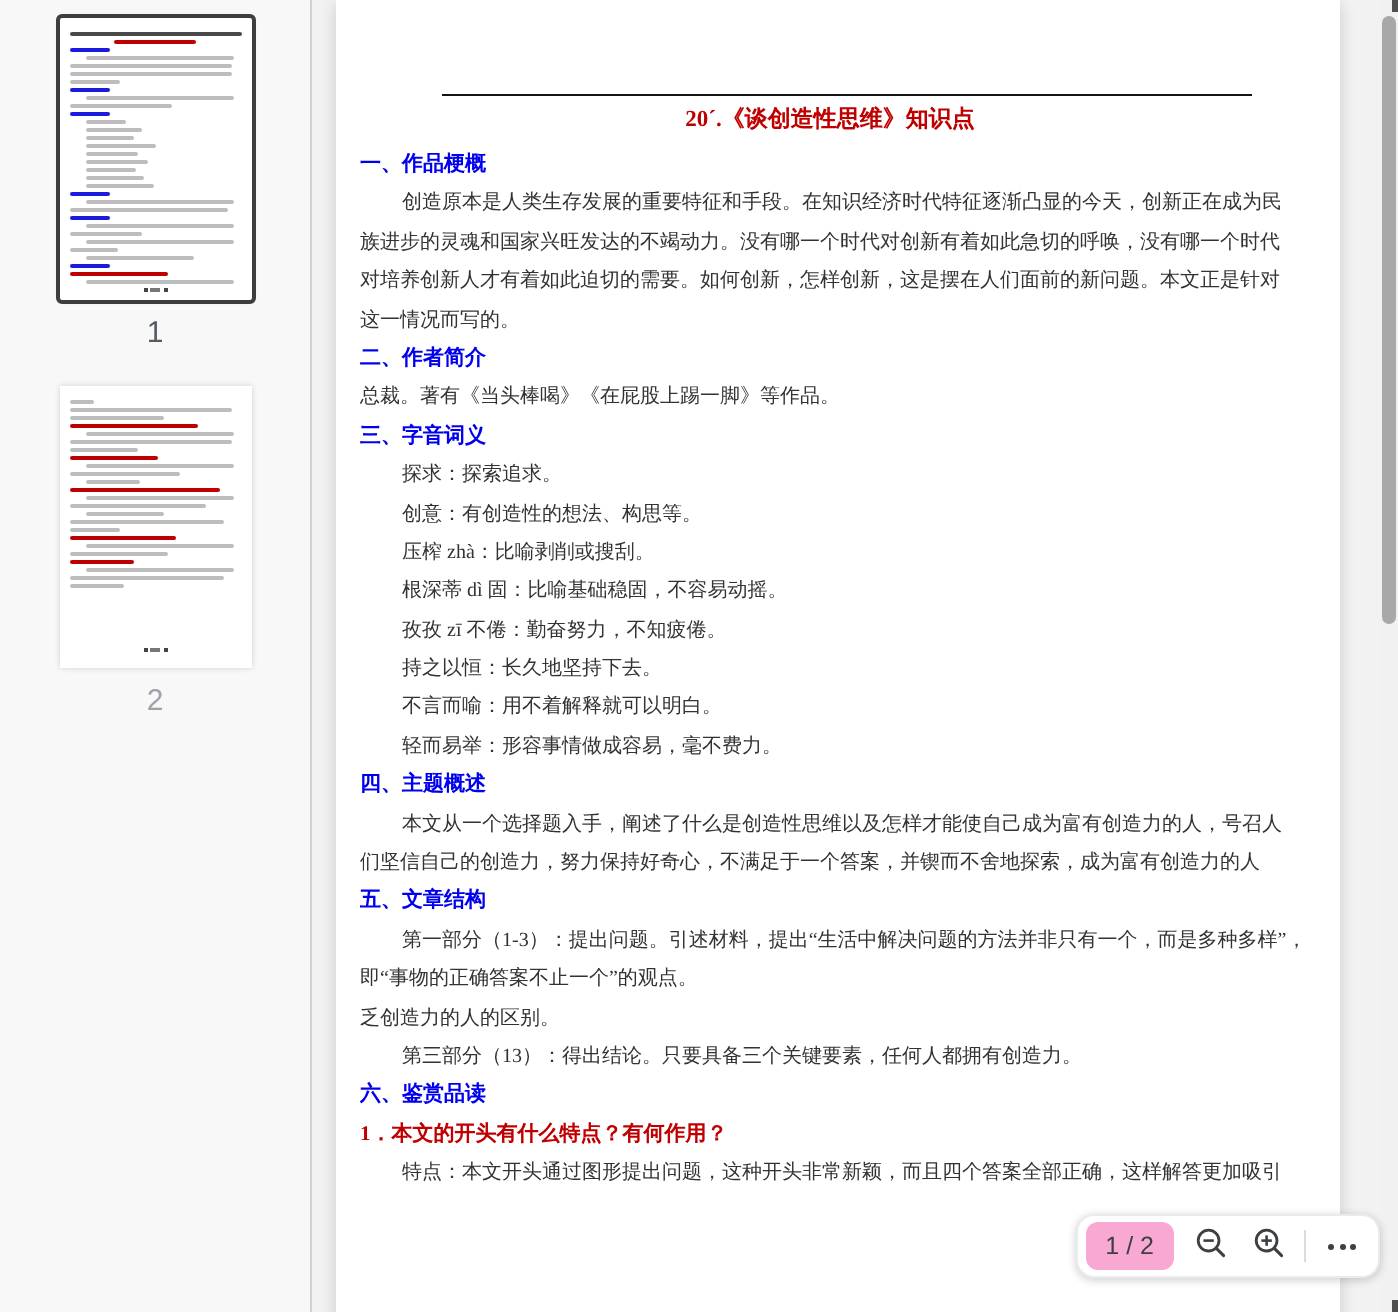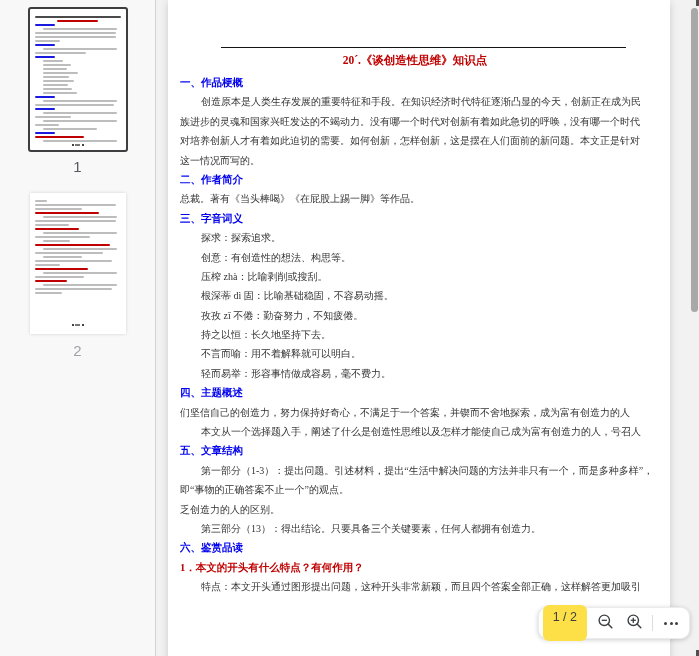--- a/index.html
+++ b/index.html
@@ -43,21 +43,21 @@
   .scroll-thumb{position:absolute;left:1px;top:8px;width:7px;height:304px;background:#a8a8a8;
                 border-radius:4px;}
   .corner-mark{position:absolute;right:0;width:3px;height:6px;background:#4f4f4f;}
   .corner-mark.top{top:0;}
   .corner-mark.bottom{bottom:0;}
 
   
   .toolbar{position:absolute;right:9px;bottom:17px;height:32px;background:#ffffff;
            border:1px solid #ebebed;border-radius:9px;box-shadow:0 1px 5px rgba(0,0,0,.2);
            display:flex;align-items:center;padding:0 7px 0 4px;gap:7px;box-sizing:border-box;}
-  .page-pill{background:#fde047;border-radius:6px;height:36px;line-height:24px;padding:0 10px;
+  .page-pill{background:#f9a8d4;border-radius:6px;height:24px;line-height:24px;padding:0 10px;
              font-size:12.5px;color:#3c4043;cursor:pointer;}
   .tb-btn{width:22px;height:24px;display:flex;align-items:center;justify-content:center;
           background:none;border:none;padding:0;cursor:pointer;}
   .tb-divider{width:1px;height:16px;background:#dadce0;}
   .tb-dots{display:flex;align-items:center;gap:2.5px;}
   .tb-dots i{display:block;width:3px;height:3px;border-radius:50%;background:#3c4043;}
 </style>
 </head>
 <body>
 
@@ -278,22 +278,22 @@
           <div class="dline h">三、字音词义</div>
           <div class="dline pl">探求：探索追求。</div>
           <div class="dline pl">创意：有创造性的想法、构思等。</div>
           <div class="dline pl">压榨 zhà：比喻剥削或搜刮。</div>
           <div class="dline pl">根深蒂 dì 固：比喻基础稳固，不容易动摇。</div>
           <div class="dline pl">孜孜 zī 不倦：勤奋努力，不知疲倦。</div>
           <div class="dline pl">持之以恒：长久地坚持下去。</div>
           <div class="dline pl">不言而喻：用不着解释就可以明白。</div>
           <div class="dline pl">轻而易举：形容事情做成容易，毫不费力。</div>
           <div class="dline h">四、主题概述</div>
+          <div class="dline pl">本文从一个选择题入手，阐述了什么是创造性思维以及怎样才能使自己成为富有创造力的人，号召人</div>
           <div class="dline l">们坚信自己的创造力，努力保持好奇心，不满足于一个答案，并锲而不舍地探索，成为富有创造力的人</div>
-          <div class="dline pl">本文从一个选择题入手，阐述了什么是创造性思维以及怎样才能使自己成为富有创造力的人，号召人</div>
           <div class="dline h">五、文章结构</div>
           <div class="dline pl">第一部分（1-3）：提出问题。引述材料，提出“生活中解决问题的方法并非只有一个，而是多种多样”，</div>
           <div class="dline l">即“事物的正确答案不止一个”的观点。</div>
           <div class="dline l">乏创造力的人的区别。</div>
           <div class="dline pl">第三部分（13）：得出结论。只要具备三个关键要素，任何人都拥有创造力。</div>
           <div class="dline h">六、鉴赏品读</div>
           <div class="dline rh">1．本文的开头有什么特点？有何作用？</div>
           <div class="dline pl">特点：本文开头通过图形提出问题，这种开头非常新颖，而且四个答案全部正确，这样解答更加吸引</div>
         </div>
     </div>

